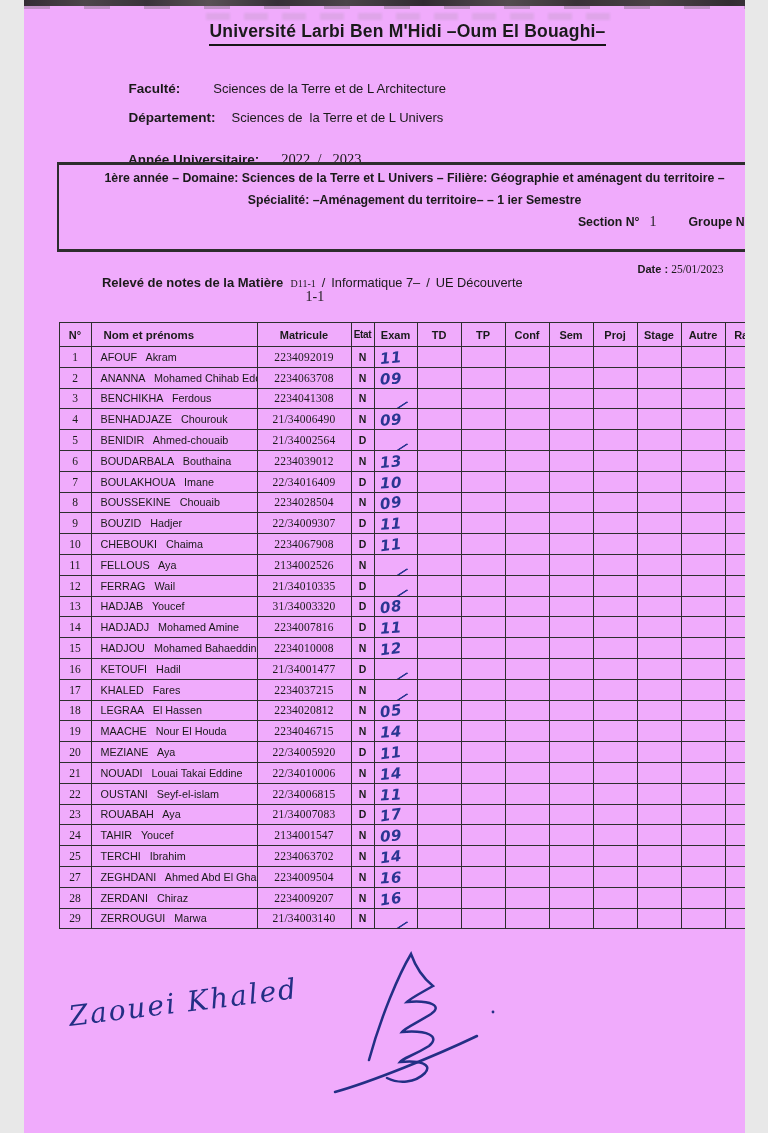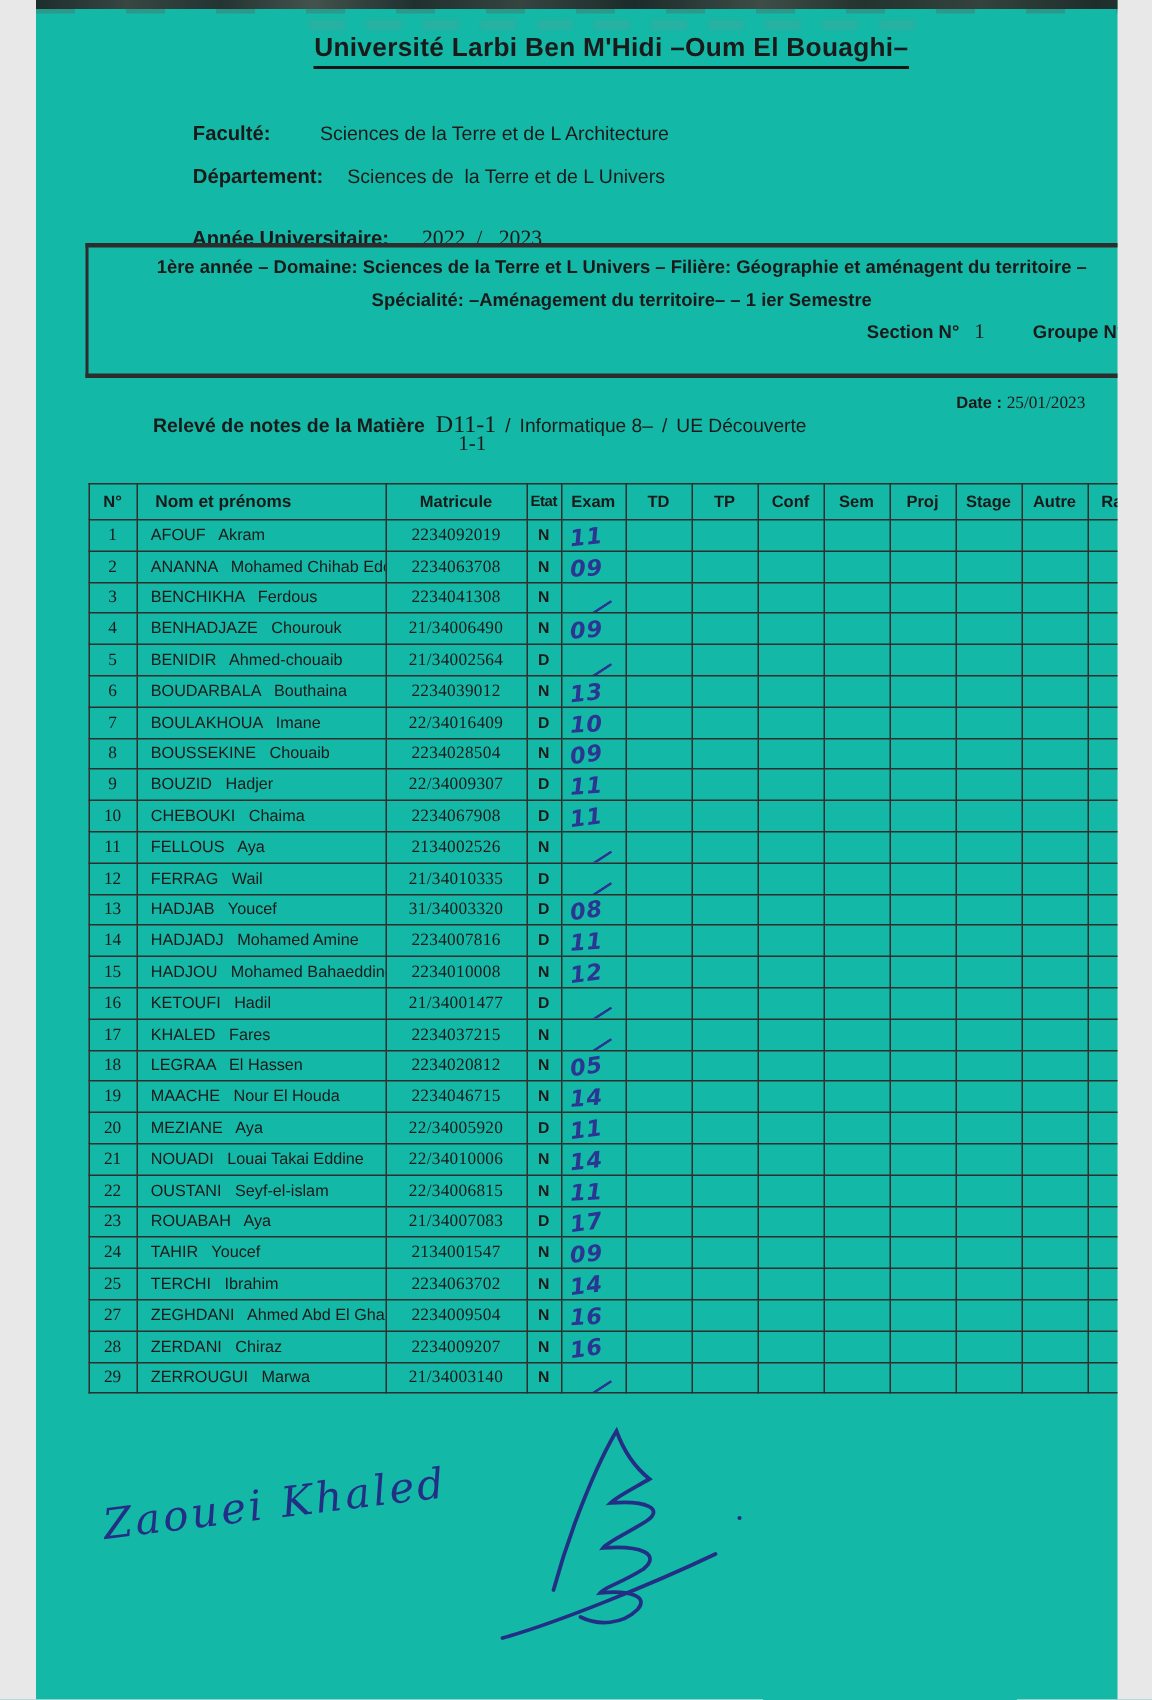--- a/index.html
+++ b/index.html
@@ -1,16 +1,16 @@
 <!DOCTYPE html>
 <html><head>
 <meta charset="utf-8">
 <style>
   html,body{margin:0;padding:0;background:#e8e8e8;}
-  .page{position:relative;width:680px;height:1133px;background:#14b8a6;
+  .page{position:relative;width:680px;height:1133px;background:#f0abfc;
         font-family:"Liberation Sans",sans-serif;color:#1a1a1a;overflow:hidden;margin:0 auto;padding-left:41px;}
   
   .top-strip{position:absolute;top:0;left:0;width:768px;height:6px;
     background:linear-gradient(90deg,#1f1f1f 0%,#3c3b38 8%,#262626 16%,#4a4844 24%,#222 33%,
       #3a3936 42%,#1d1d1d 52%,#44423e 63%,#262522 72%,#393733 82%,#201f1e 92%,#35332f 100%);
     opacity:.9;}
   .top-strip::after{content:"";position:absolute;top:6px;left:0;width:768px;height:3px;
     background:repeating-linear-gradient(90deg,rgba(90,88,84,.35) 0 26px,rgba(255,255,255,0) 26px 60px);}
   .ghost-line{position:absolute;top:13px;left:182px;width:410px;height:7px;
     background:repeating-linear-gradient(90deg,rgba(140,140,140,.16) 0 24px,rgba(255,255,255,0) 24px 38px);
@@ -32,21 +32,21 @@
     border-top:3px solid #2d2d2d;border-bottom:3px solid #2d2d2d;border-left:2px solid #2d2d2d;
     text-align:center;font-weight:bold;font-size:12.3px;}
   .sb1{margin-top:6px;}
   .sb2{margin-top:8px;}
   .sb3{margin-top:7px;text-align:right;}
   .num{font-family:"Liberation Serif",serif;font-weight:normal;font-size:14px;}
   .sb3 .num{margin:0 4px 0 10px;}
   .sb3 .gap{display:inline-block;width:28px;}
   
   .matiere{position:absolute;left:64px;top:260px;font-size:13px;font-weight:bold;white-space:pre;}
-  .matiere .code{font-family:"Liberation Serif",serif;font-weight:normal;font-size:16px;}
+  .matiere .code{font-family:"Liberation Serif",serif;font-weight:normal;font-size:10px;}
   .matiere .plain{font-weight:normal;font-size:12.8px;}
   .matiere .sep{font-weight:normal;padding:0 6px;}
   .date-line{position:absolute;left:614px;top:263px;font-size:11px;font-weight:bold;}
   .date-line .val{font-weight:normal;font-family:"Liberation Serif",serif;font-size:11.5px;}
   .code2{position:absolute;left:282px;top:289px;font-family:"Liberation Serif",serif;font-size:14px;}
   
   table.grades{position:absolute;left:35px;top:322px;width:710px;border-collapse:collapse;
     table-layout:fixed;font-size:11px;}
   .grades th,.grades td{border:1.5px solid #2e2e2e;padding:0;overflow:hidden;}
   .grades thead th{height:23px;font-size:11px;font-weight:bold;text-align:center;}
@@ -91,21 +91,21 @@
 
   <div class="section-box">
     <div class="sb1">1ère année – Domaine: Sciences de la Terre et L Univers – Filière: Géographie et aménagent du territoire –</div>
     <div class="sb2">Spécialité: –Aménagement du territoire– – 1 ier Semestre</div>
     <div class="sb3">
       <span>Section N°</span><span class="num">1</span><span class="gap"></span><span>Groupe N°</span><span class="num">1</span>
     </div>
   </div>
 
   <div class="matiere">
-    <span>Relevé de notes de la Matière  </span><span class="code">D11-1</span><span class="sep plain">/</span><span class="plain">Informatique 8–</span><span class="sep plain">/</span><span class="plain">UE Découverte</span>
+    <span>Relevé de notes de la Matière  </span><span class="code">D11-1</span><span class="sep plain">/</span><span class="plain">Informatique 7–</span><span class="sep plain">/</span><span class="plain">UE Découverte</span>
   </div>
   <div class="date-line">
     <span>Date : </span><span class="val">25/01/2023</span>
   </div>
   <div class="code2">1-1</div>
 
   <table class="grades">
     <colgroup>
       <col style="width:32px">
         <col style="width:166px">

